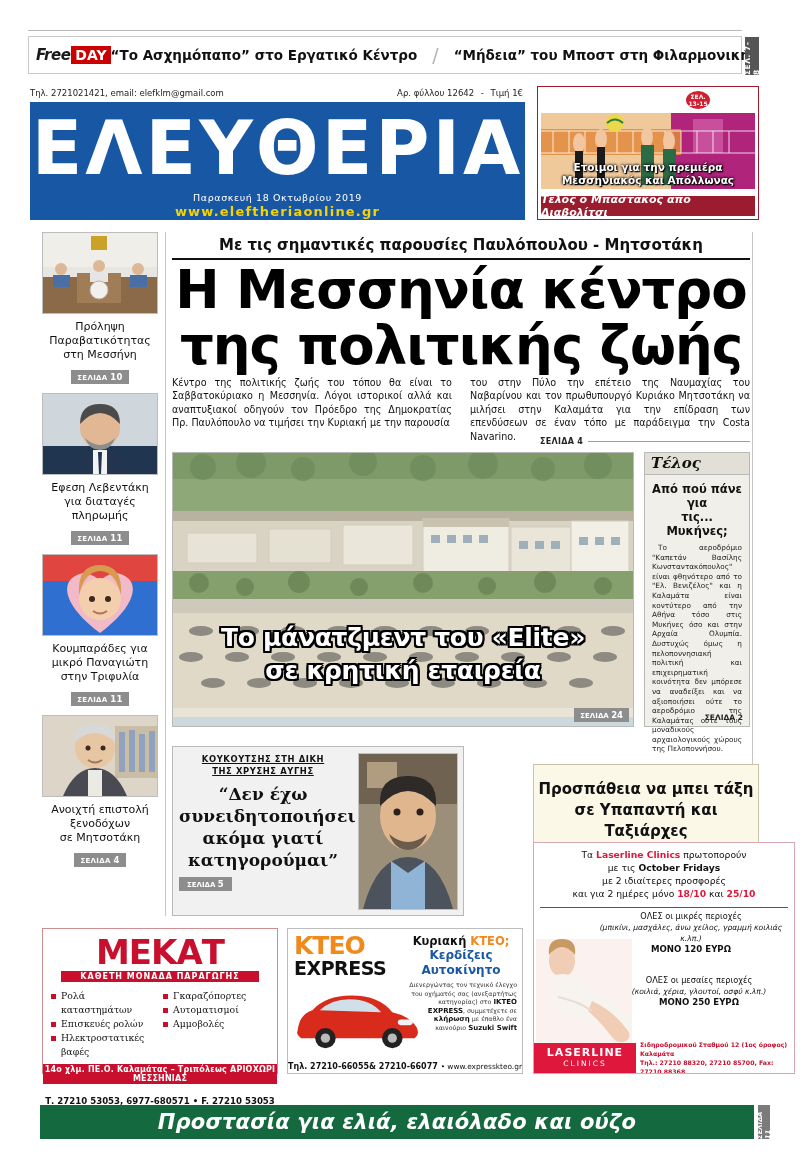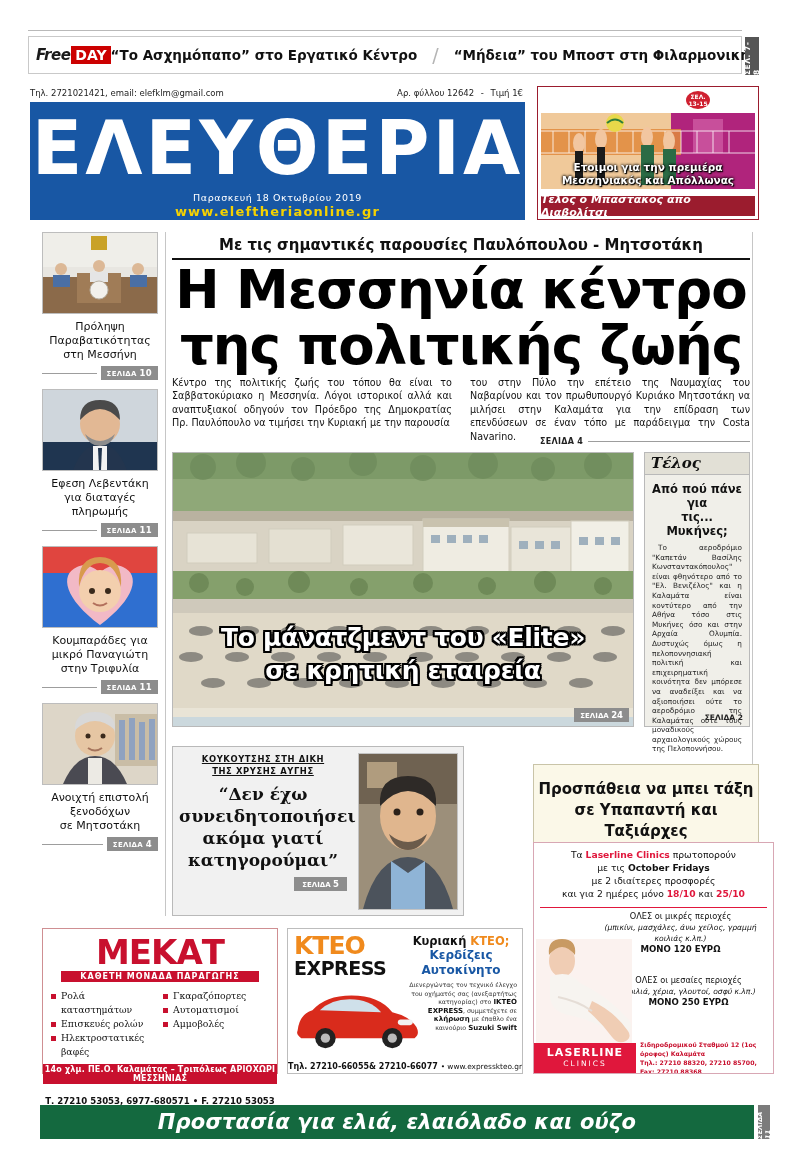--- a/index.html
+++ b/index.html
@@ -97,21 +97,21 @@
   .ph{position:relative;overflow:hidden;background:#cfd5d9;}
 
   
   .leftcol{position:absolute;left:42px;top:232px;width:116px;}
   .lc-item{margin-bottom:9px;}
   .lc-photo{width:116px;height:82px;border:1px solid #bdbdbd;box-sizing:border-box;}
   .lc-cap{
     text-align:center;font-size:11px;line-height:14px;color:#111;
     padding:6px 2px 4px 2px;
   }
-  .lc-tagrow{display:flex;align-items:center;gap:4px;}
+  .lc-tagrow{display:flex;align-items:center;gap:4px;flex-direction:column;}
   .lc-tagline{flex:1;height:1px;background:#9d9d9d;}
   .lc-tag{
     background:#8d8d8d;color:#fff;font-size:7px;font-weight:bold;
     padding:2px 6px;letter-spacing:0.3px;white-space:nowrap;
   }
   .lc-tag b{font-size:8.5px;}
 
   
   .vrule{position:absolute;background:#c6c6c6;width:1px;}
 
@@ -186,21 +186,21 @@
   }
   .qb-left{width:178px;padding:7px 4px 4px 6px;box-sizing:border-box;}
   .qb-kicker{
     text-align:center;font-size:8.4px;font-weight:bold;line-height:11.5px;
     letter-spacing:0.6px;text-decoration:underline;color:#111;
   }
   .qb-quote{
     text-align:center;font-family:"DejaVu Serif","Liberation Serif",serif;
     font-weight:bold;font-size:17px;line-height:22px;color:#111;padding-top:6px;
   }
-  .qb-tagwrap{display:flex;justify-content:flex-end;padding-top:6px;}
+  .qb-tagwrap{display:flex;justify-content:flex-start;padding-top:6px;}
   .qb-tag{background:#8d8d8d;color:#fff;font-size:7px;font-weight:bold;padding:2px 8px;}
   .qb-tag b{font-size:8.5px;}
   .qb-photo{
     position:absolute;right:5px;top:6px;width:100px;height:157px;
     border:1px solid #c3c3c3;box-sizing:border-box;overflow:hidden;
     background:linear-gradient(180deg,#b6a68d,#7d6f5c);
   }
 
   
   .promo{
@@ -208,21 +208,21 @@
     border:1px solid #c9c4a8;box-sizing:border-box;background:#fbf8e8;margin-top:18px;
   }
   .promo-t{
     text-align:center;font-size:15px;font-weight:bold;line-height:21px;
     padding-top:14px;color:#111;
   }
   .promo-tagwrap{display:flex;justify-content:center;padding-top:9px;}
 
   
   .laser{
-    position:absolute;left:533px;top:842px;width:241px;height:232px;
+    position:absolute;left:533px;top:842px;width:262px;height:232px;
     border:1px solid #d8a7b4;box-sizing:border-box;background:#fff;overflow:hidden;
   }
   .laser-hd{
     padding:5px 4px 4px 4px;text-align:center;font-size:9.2px;line-height:13px;color:#111;
   }
   .laser-hd .red{color:#e0173c;font-weight:bold;}
   .laser-hd .blk{font-weight:bold;}
   .laser-rule{height:1px;background:#e0173c;margin:3px 6px;}
   .laser-blk{text-align:center;font-size:8.2px;line-height:11px;color:#111;padding:0 4px;}
   .laser-blk .it{font-style:italic;font-size:7.6px;}

